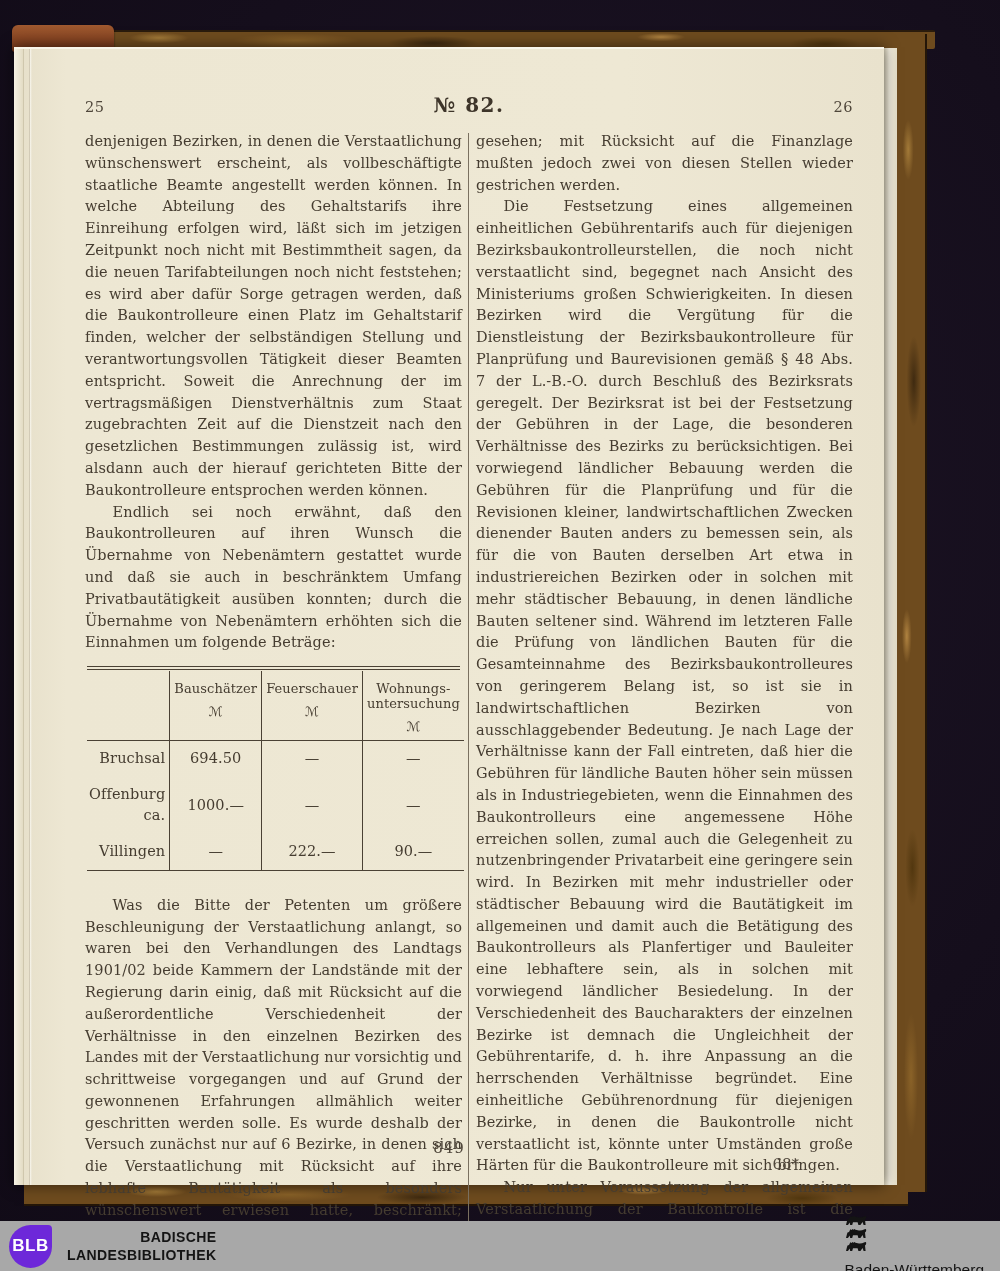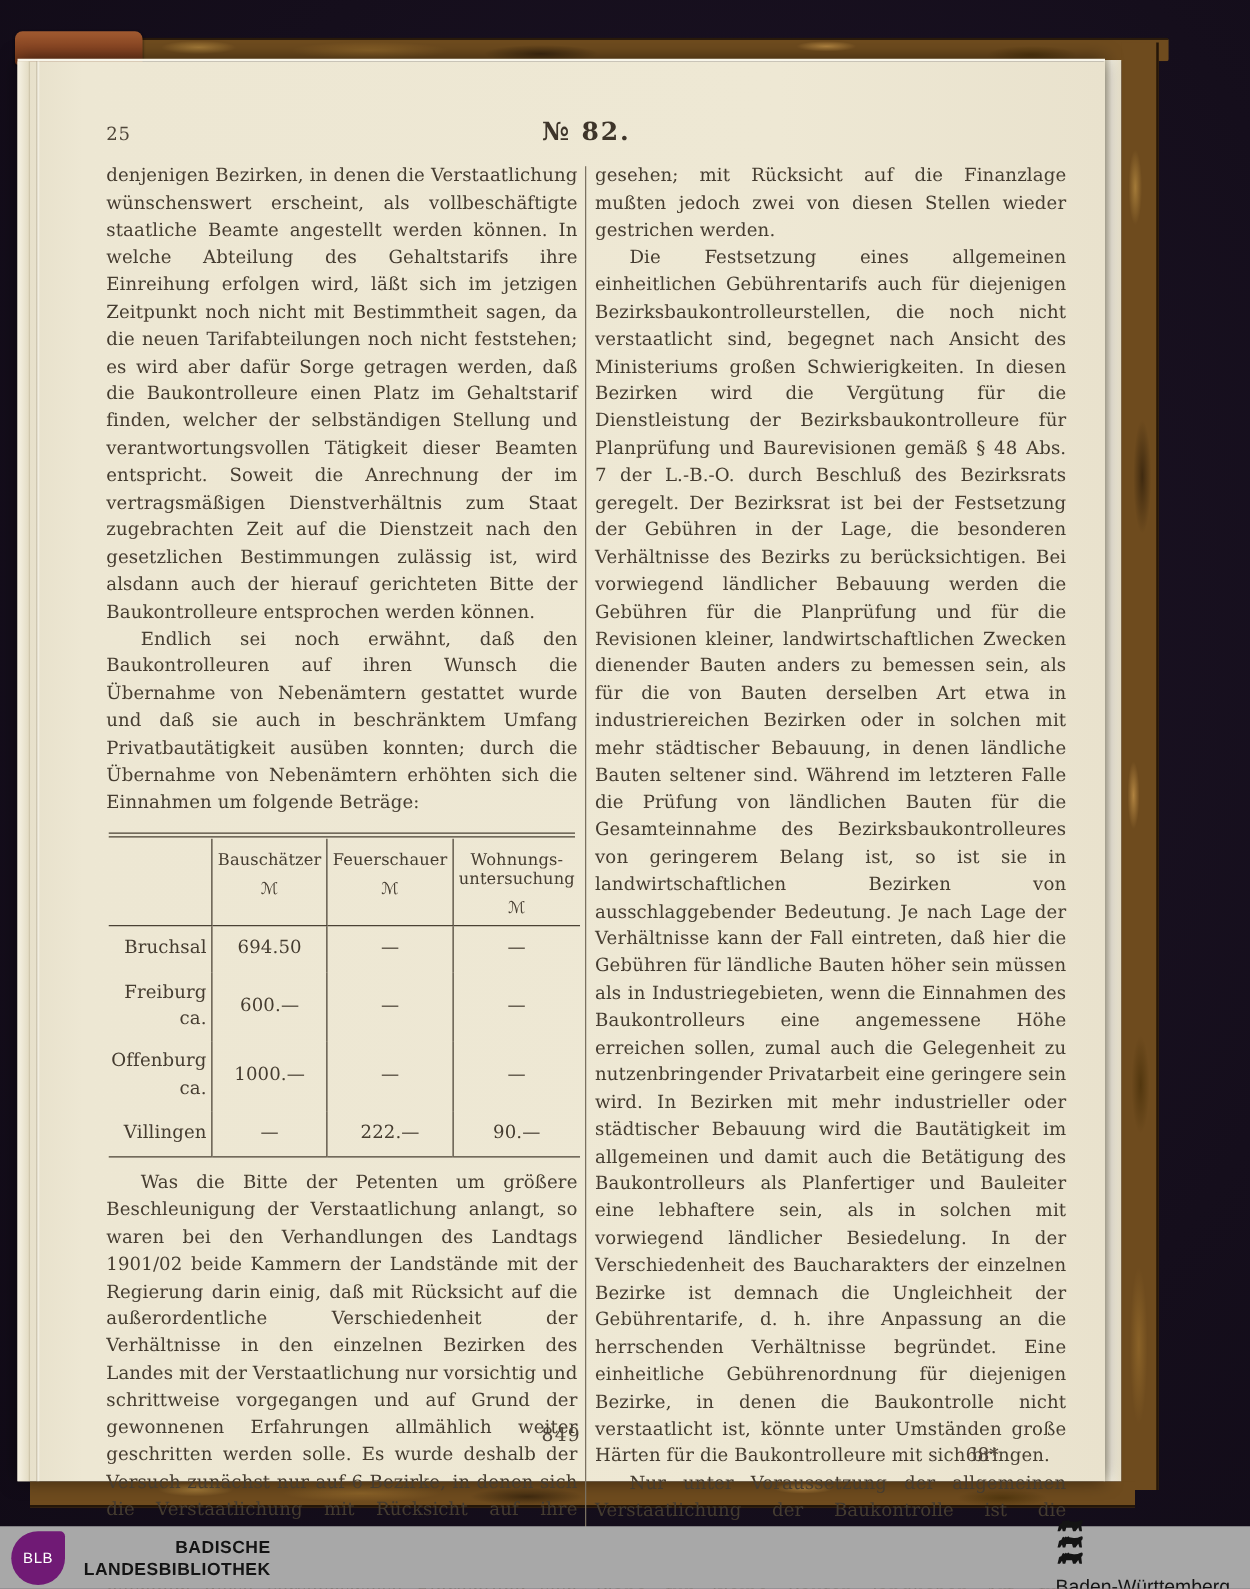--- a/index.html
+++ b/index.html
@@ -52,21 +52,21 @@
   .folio.right { text-align:right; }
   .issue-no { font-size:20px; font-weight:bold; letter-spacing:1.5px; color:#3e352a; }
 
   .columns { position:absolute; top:82px; left:71px; right:31px; display:flex; }
   .col { width:377px; font-size:14.5px; line-height:21.8px; text-align:justify;
          letter-spacing:.1px; }
   .col p.indent { text-indent:1.9em; }
   .divider { width:1px; background:#7a7060; margin:2px 7px 0 6px; }
 
   
-  .fee-table-wrap { margin:12px 2px 10px 2px; border-top:4px double #4a4134; padding-top:1px; }
+  .fee-table-wrap { margin:12px 2px 24px 2px; border-top:4px double #4a4134; padding-top:1px; }
   table.fee-table { width:100%; border-collapse:collapse; border-bottom:1px solid #4a4134;
     font-size:14.5px; color:#453c30; }
   table.fee-table th, table.fee-table td { padding:6px 4px; }
   table.fee-table th { border-bottom:1px solid #4a4134; font-weight:normal;
     font-size:13px; line-height:15px; text-align:center; vertical-align:top; padding-top:10px; }
   table.fee-table th .m-sym, table.fee-table th .hdr-label { display:block; }
   .m-sym { font-family:"DejaVu Sans", sans-serif; font-style:italic; font-size:13px; margin-top:8px; }
   table.fee-table th:nth-child(n+2), table.fee-table td:nth-child(n+2) {
     border-left:1px solid #4a4134; }
   table.fee-table td { height:37px; text-align:center; font-size:14.5px; }
@@ -74,23 +74,23 @@
   table.fee-table col.c-num { width:22%; }
 
   .page-footer-num { position:absolute; top:1090px; left:0; right:0; text-align:center;
     font-size:15px; letter-spacing:1px; color:#4f463a; }
   .signature-mark { position:absolute; top:1106px; right:85px; font-size:15px; color:#4f463a; }
 
   
   .footer-bar { position:absolute; left:0; bottom:0; width:1000px; height:50px;
     background:#a8a8a8; display:flex; align-items:center;
     font-family:"Liberation Sans", sans-serif; }
-  .blb-logo { width:43px; height:43px; margin-left:9px; background:#701a75;
+  .blb-logo { width:43px; height:43px; margin-left:9px; background:#6d28d9;
     border-radius:50% 4px 50% 50%; display:flex; align-items:center; justify-content:center;
-    color:#ffffff; font-weight:normal; font-size:12px; letter-spacing:.5px; }
+    color:#ffffff; font-weight:bold; font-size:17px; letter-spacing:.5px; }
   .library-name { margin-left:15px; font-weight:bold; font-size:14px; line-height:1.3;
     color:#141414; letter-spacing:.4px;text-align:right; }
   .footer-right { margin-left:auto; margin-right:16px; display:flex; align-items:flex-start; gap:9px;flex-direction:column; }
   .lions { display:flex; flex-direction:column; gap:1px; }
   .lions svg { display:block; }
   .state-name { font-size:15.5px; color:#141414; font-weight:500; }
 </style>
 </head>
 <body>
 
@@ -100,20 +100,21 @@
   <div class="leather-tab"></div>
   <div class="marble-right"></div>
   <div class="marble marble-bottom"></div>
   <div class="page-edge-right"></div>
 
   <div class="page">
 
     <div class="page-header">
       <span class="folio">25</span>
       <span class="issue-no">№ 82.</span>
+      <span class="folio right">26</span>
     </div>
 
     <div class="columns">
 
       <div class="col">
         <p>denjenigen Bezirken, in denen die Verstaatlichung wünschenswert erscheint, als vollbeschäftigte staatliche Beamte angestellt werden können. In welche Abteilung des Gehaltstarifs ihre Einreihung erfolgen wird, läßt sich im jetzigen Zeitpunkt noch nicht mit Bestimmtheit sagen, da die neuen Tarifabteilungen noch nicht feststehen; es wird aber dafür Sorge getragen werden, daß die Baukontrolleure einen Platz im Gehaltstarif finden, welcher der selbständigen Stellung und verantwortungsvollen Tätigkeit dieser Beamten entspricht. Soweit die Anrechnung der im vertragsmäßigen Dienstverhältnis zum Staat zugebrachten Zeit auf die Dienstzeit nach den gesetzlichen Bestimmungen zulässig ist, wird alsdann auch der hierauf gerichteten Bitte der Baukontrolleure entsprochen werden können.</p>
         <p class="indent">Endlich sei noch erwähnt, daß den Baukontrolleuren auf ihren Wunsch die Übernahme von Nebenämtern gestattet wurde und daß sie auch in beschränktem Umfang Privatbautätigkeit ausüben konnten; durch die Übernahme von Nebenämtern erhöhten sich die Einnahmen um folgende Beträge:</p>
 
         <div class="fee-table-wrap">
           <table class="fee-table">
@@ -141,26 +142,20 @@
               </tr>
             </thead>
             <tbody>
               <tr>
                 <td class="rowlabel">Bruchsal</td>
                 <td>694.50</td>
                 <td>—</td>
                 <td>—</td>
               </tr>
               <tr>
-                <td class="rowlabel">Freiburg ca.</td>
-                <td>600.—</td>
-                <td>—</td>
-                <td>—</td>
-              </tr>
-              <tr>
                 <td class="rowlabel">Offenburg ca.</td>
                 <td>1000.—</td>
                 <td>—</td>
                 <td>—</td>
               </tr>
               <tr>
                 <td class="rowlabel">Villingen</td>
                 <td>—</td>
                 <td>222.—</td>
                 <td>90.—</td>

